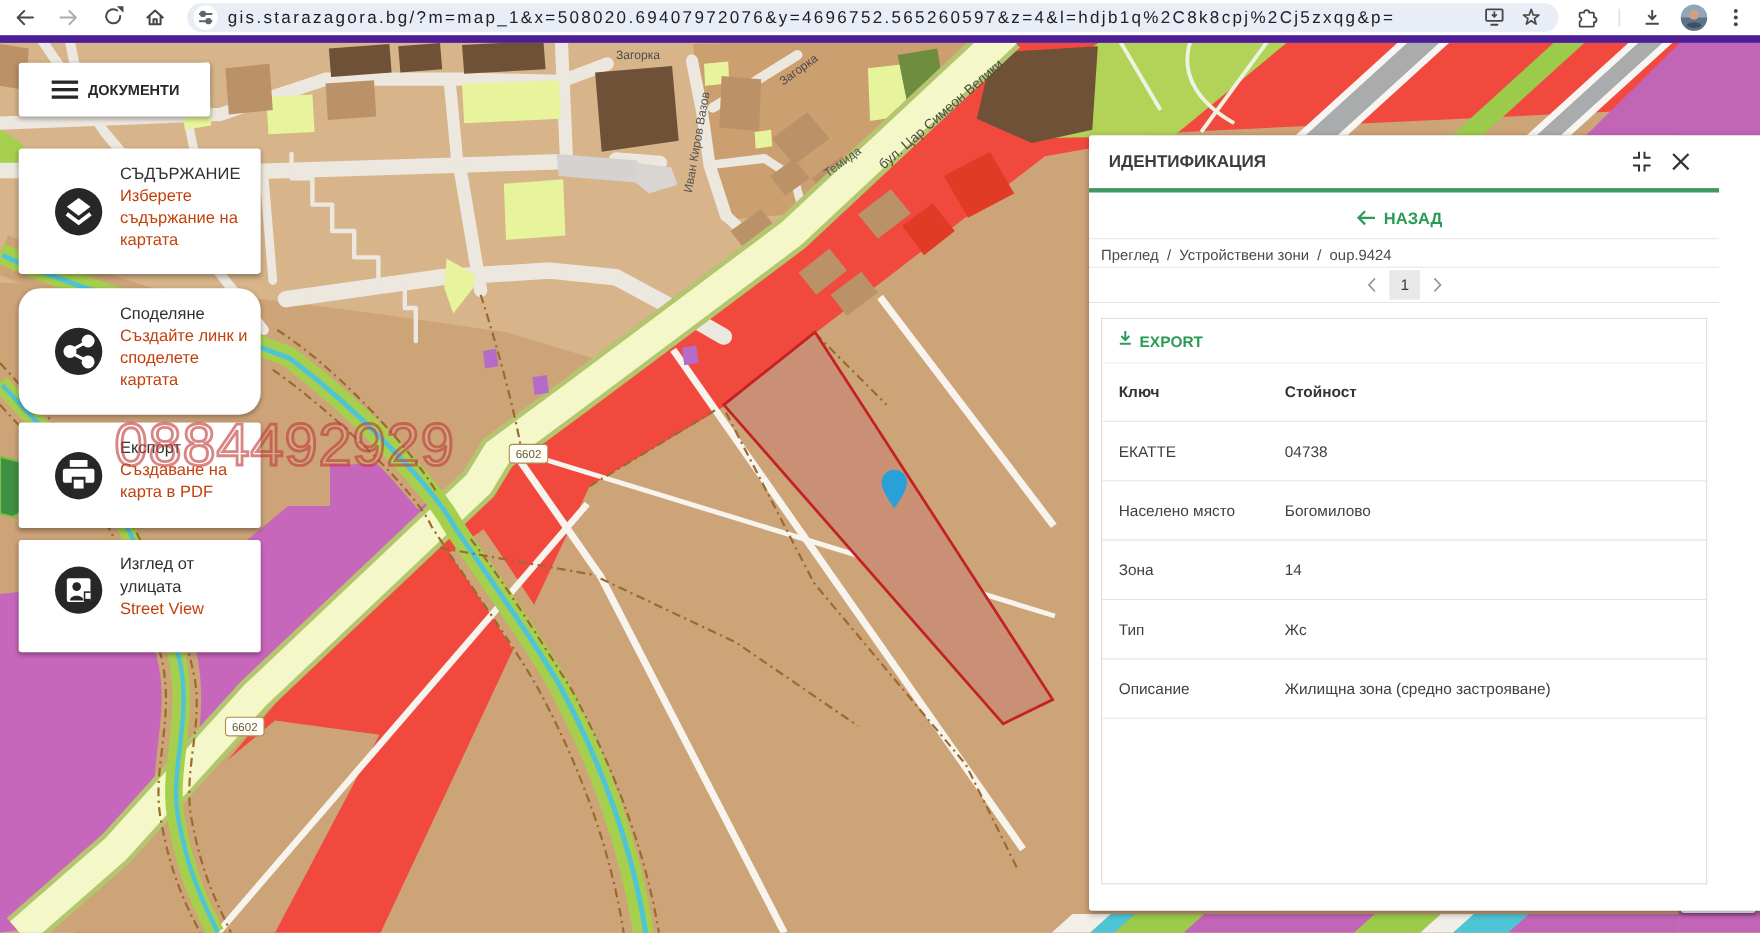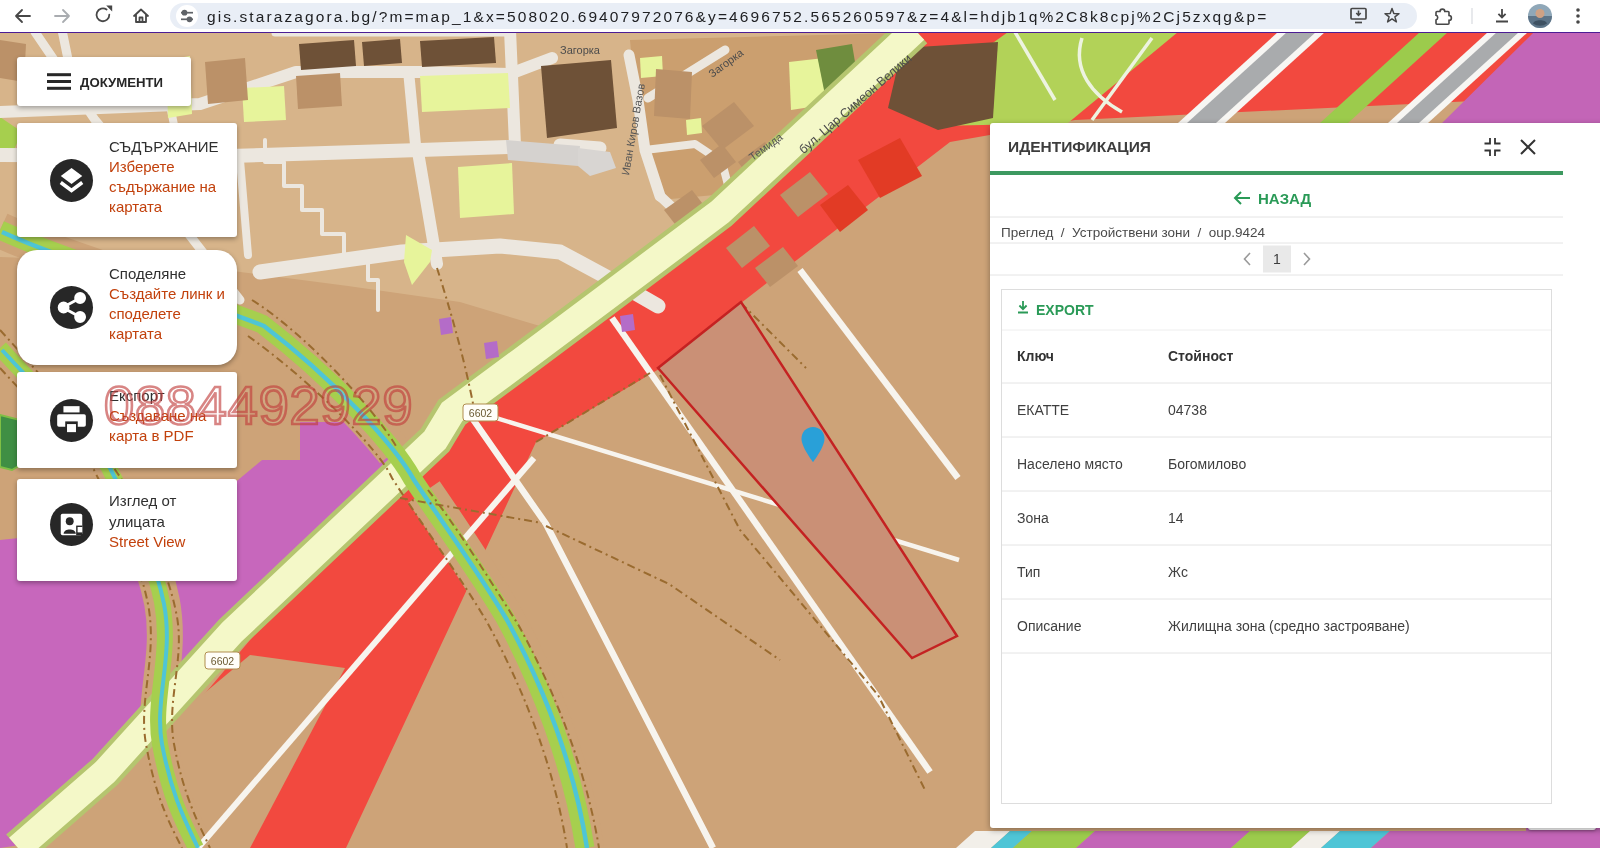--- a/index.html
+++ b/index.html
@@ -1,23 +1,23 @@
 <!DOCTYPE html>
 <html><head>
 <meta charset="utf-8">
 <style>
   html,body{margin:0;padding:0;width:1600px;height:848px;overflow:hidden;
     font-family:"Liberation Sans", sans-serif;}
   #stage{position:absolute;top:0;left:0;width:1600px;height:848px;background:#d2ab81;}
   #chrome{position:absolute;top:0;left:0;width:1600px;height:32px;background:#fff;
-    border-bottom:1px solid #4c1d95;z-index:50;}
+    border-bottom:7px solid #4c1d95;z-index:50;}
   .urltxt{position:absolute;left:207px;top:0;height:32px;line-height:33px;font-size:15.5px;letter-spacing:2.1px;
     color:#202124;white-space:nowrap;}
   #mapsvg{position:absolute;top:32px;left:0;z-index:1;}
-  .card{position:absolute;background:#fff;border-radius:3px;box-shadow:0 2px 5px rgba(0,0,0,.33);z-index:10;}
+  .card{position:absolute;background:#fff;border-radius:3px;box-shadow:0 2px 5px rgba(0,0,0,.33);z-index:10;margin-top:12px;}
   .cicon{position:absolute;left:33px;width:43px;height:43px;border-radius:50%;background:#272727;}
   .ct{font-size:15px;color:#2f2f2f;font-weight:500;line-height:21px;}
   .cs{font-size:15px;color:#c2410c;line-height:20px;}
   .ctext{position:absolute;left:92px;top:13px;right:10px;}
   #docsbtn{position:absolute;left:17px;top:57px;width:174px;height:49px;background:#fff;border-radius:3px;
     box-shadow:0 2px 5px rgba(0,0,0,.33);z-index:10;}
   #searchbar{position:absolute;left:1168px;top:57px;width:417px;height:48px;background:#fff;border-radius:3px;
     box-shadow:0 2px 5px rgba(0,0,0,.33);z-index:10;}
   #panel{position:absolute;left:990px;top:123px;width:625px;height:705px;background:#fff;border-radius:3px;
     box-shadow:0 2px 6px rgba(0,0,0,.35);z-index:20;}

